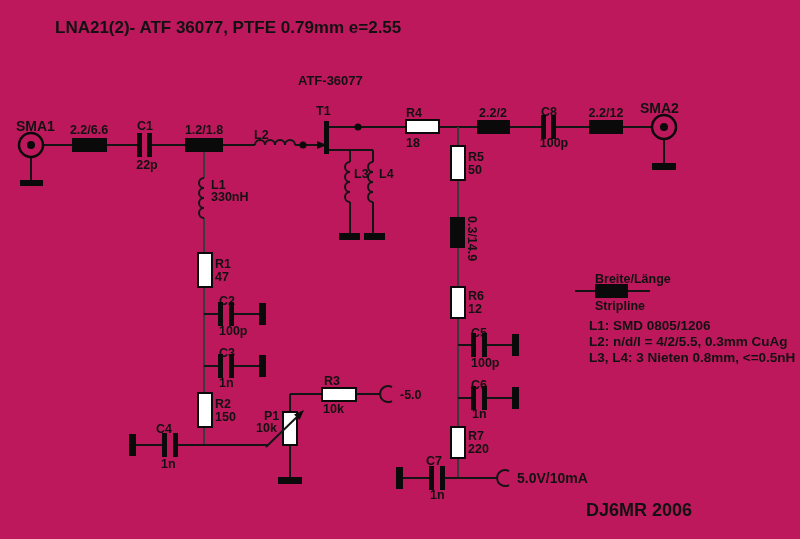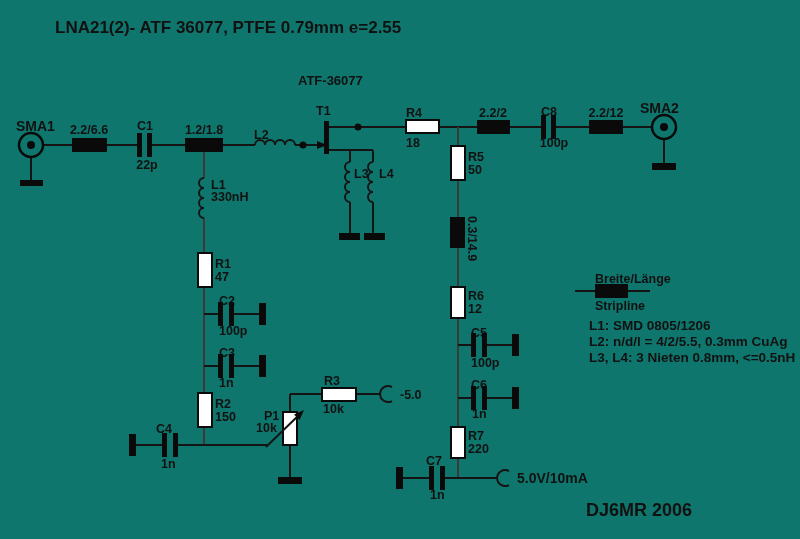--- a/index.html
+++ b/index.html
@@ -1,16 +1,16 @@
 <!DOCTYPE html>
 <html><head>
 <meta charset="utf-8">
 <style>
   html,body{margin:0;padding:0;background:#ffffff;}
-  .stage{width:800px;height:539px;position:relative;background:#0f766e;overflow:hidden;text-align:center;}
+  .stage{width:800px;height:539px;position:relative;background:#be185d;overflow:hidden;text-align:center;}
   svg{display:block;}
   text{font-family:"Liberation Sans","DejaVu Sans",sans-serif;font-weight:700;fill:#111;}
   .t-title{font-size:17px;}
   .t-part{font-size:13px;}
   .t-lbl{font-size:12.5px;}
   .t-sma{font-size:14px;}
   .t-note{font-size:13.5px;}
   .t-footer{font-size:18px;}
   .wire{stroke:#141414;stroke-width:2;fill:none;}
   .wire-thin{stroke:#3a3a3a;stroke-width:2;fill:none;}

